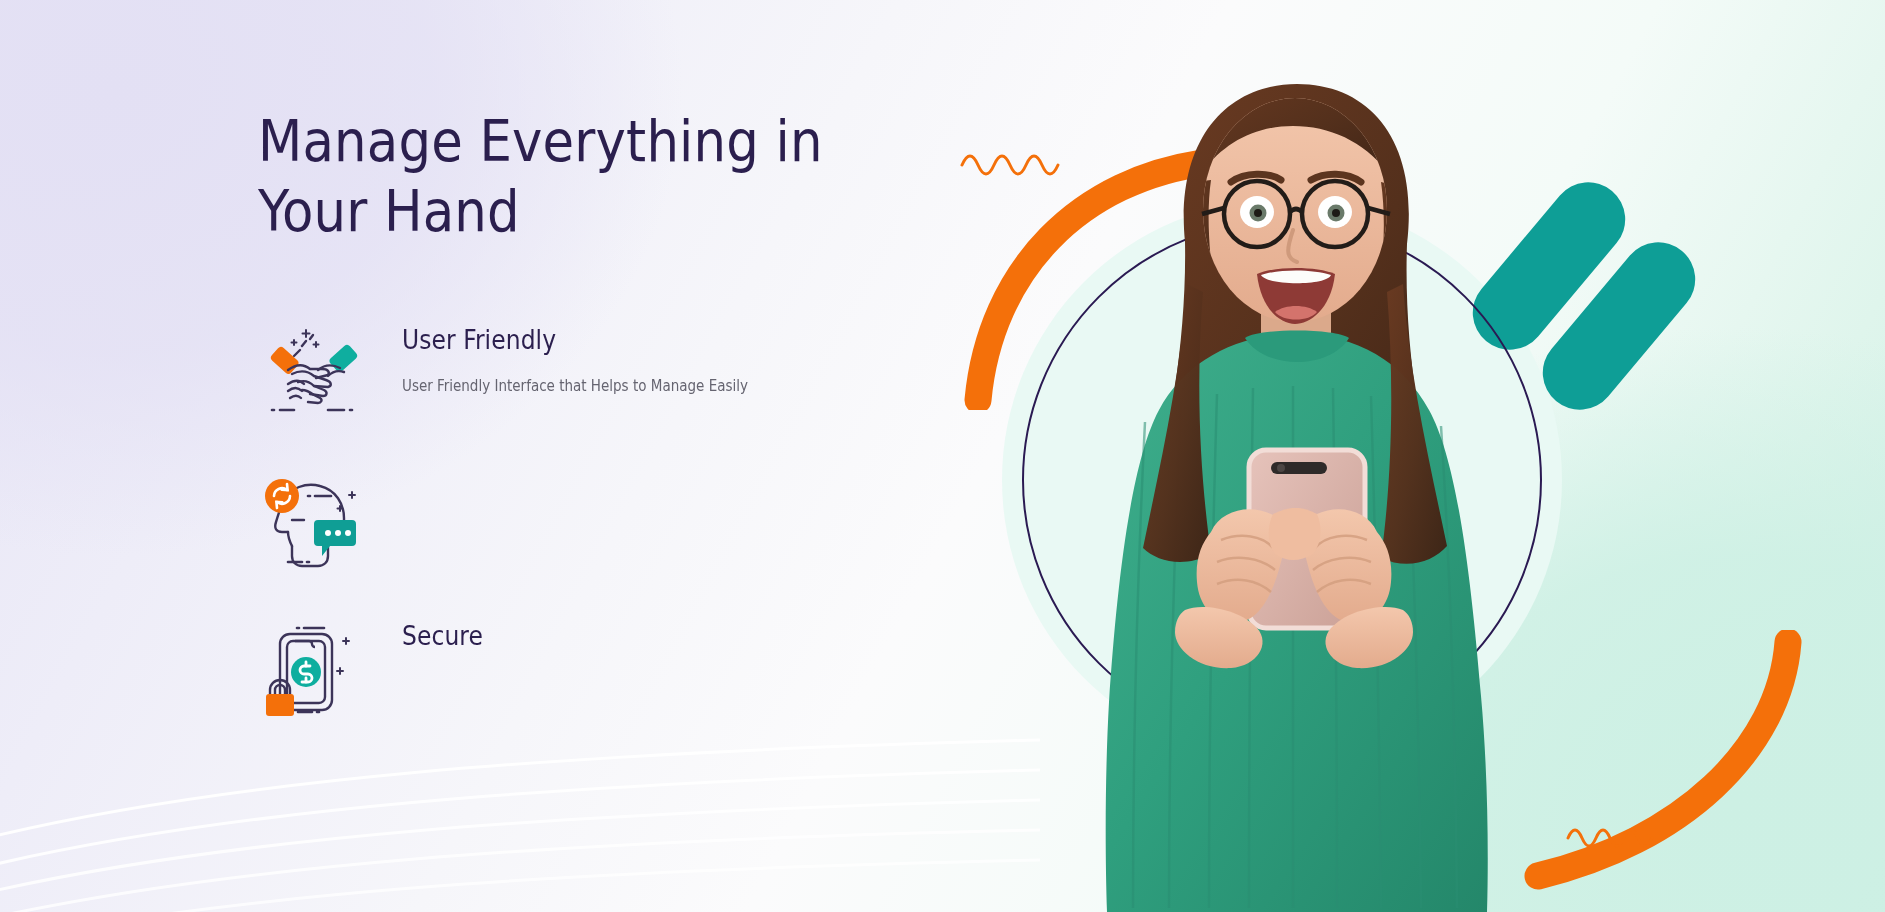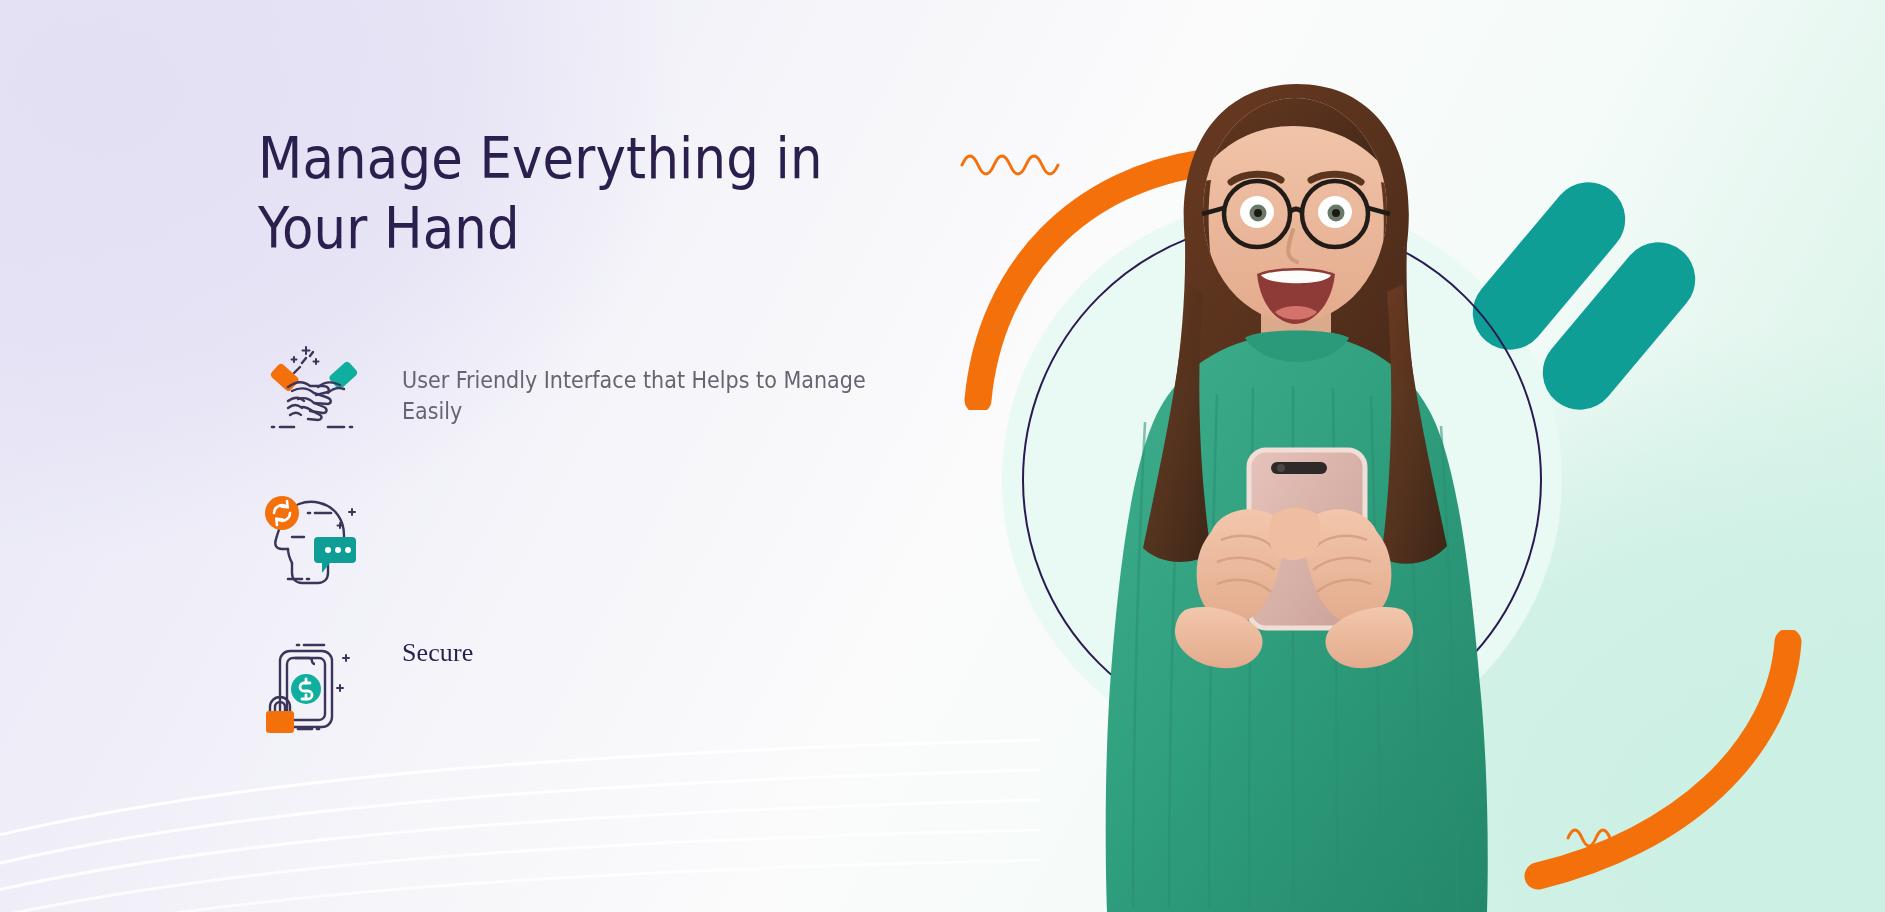--- a/index.html
+++ b/index.html
@@ -42,45 +42,45 @@
   .arc.bottom { left: 1480px; top: 630px; width: 330px; height: 260px; }
 
   .squiggle { position: absolute; pointer-events: none; }
   .squiggle.top { left: 958px; top: 145px; width: 120px; height: 34px; }
   .squiggle.bottom { left: 1564px; top: 820px; width: 110px; height: 32px; }
 
   
   .photo { position: absolute; left: 1035px; top: 62px; width: 520px; height: 850px; }
 
   
-  .content { position: absolute; left: 258px; top: 124px; width: 680px; }
+  .content { position: absolute; left: 258px; top: 107px; width: 680px; }
 
   .headline {
     font-size: 57px;
     line-height: 1.22;
     font-weight: 400;
     letter-spacing: 0.2px;
     color: #2b1f4e;
     white-space: pre-line;
   }
 
   .features { margin-top: 78px; }
   .feature { position: relative; display: flex; align-items: flex-start; min-height: 96px; margin-bottom: 44px; }
   .feature:last-child { margin-bottom: 0; }
   .feat-icon { width: 112px; flex: 0 0 112px; height: 96px; position: relative; }
   .feat-text { padding-left: 32px; padding-top: 2px; }
   .feat-title {
     font-size: 26px; color: #2b1f4e; font-weight: 400; letter-spacing: 0.1px; line-height: 1.1;
   }
   .feat-desc {
-    margin-top: 22px; font-size: 23px; line-height: 1.33; color: #656470; max-width: 530px;
+    margin-top: 22px; font-size: 15px; line-height: 1.33; color: #656470; max-width: 530px;
     white-space: pre-line;
   }
   .f2 { margin-top: 54px; }
-  .f3 { margin-top: 50px; font-family: Liberation Serif, serif; }
+  .f3 { margin-top: 50px; }
 </style>
 </head>
 <body>
 
 <div id="hero">
 
   <svg class="swoops" viewBox="0 0 1100 260" fill="none">
     <path d="M0 168 C 260 96, 640 70, 1100 58" stroke="#ffffff" stroke-width="3" opacity="0.95"></path>
     <path d="M0 196 C 260 126, 640 100, 1100 88" stroke="#ffffff" stroke-width="3" opacity="0.9"></path>
     <path d="M0 222 C 260 154, 640 130, 1100 118" stroke="#ffffff" stroke-width="3" opacity="0.85"></path>
@@ -262,20 +262,21 @@
               <path d="M92 86 h 2"></path>
             </g>
             <g stroke="#3c3459" stroke-width="2" stroke-linecap="round">
               <path d="M48 6 v 7 M44.5 9.5 h 7"></path>
               <path d="M36 16 v 5 M33.5 18.5 h 5"></path>
               <path d="M58 18 v 5 M55.5 20.5 h 5"></path>
             </g>
           </svg>
         </div>
         <div class="feat-text">
+          <div class="feat-title">User Friendly</div>
           <div class="feat-desc">User Friendly Interface that Helps to Manage Easily</div>
         </div>
       </div>
 
       <div class="feature f2">
         <div class="feat-icon">
           <svg viewBox="0 0 112 96" fill="none" width="112" height="96">
             <g stroke="#3c3459" stroke-width="2.4" stroke-linecap="round" fill="none">
               <path d="M26 26 C 32 14, 48 8, 62 12 C 78 16, 86 30, 86 44 L 86 60
                        C 86 66, 82 70, 76 70 L 70 70 L 70 82 C 70 88, 66 92, 60 92 L 44 92

